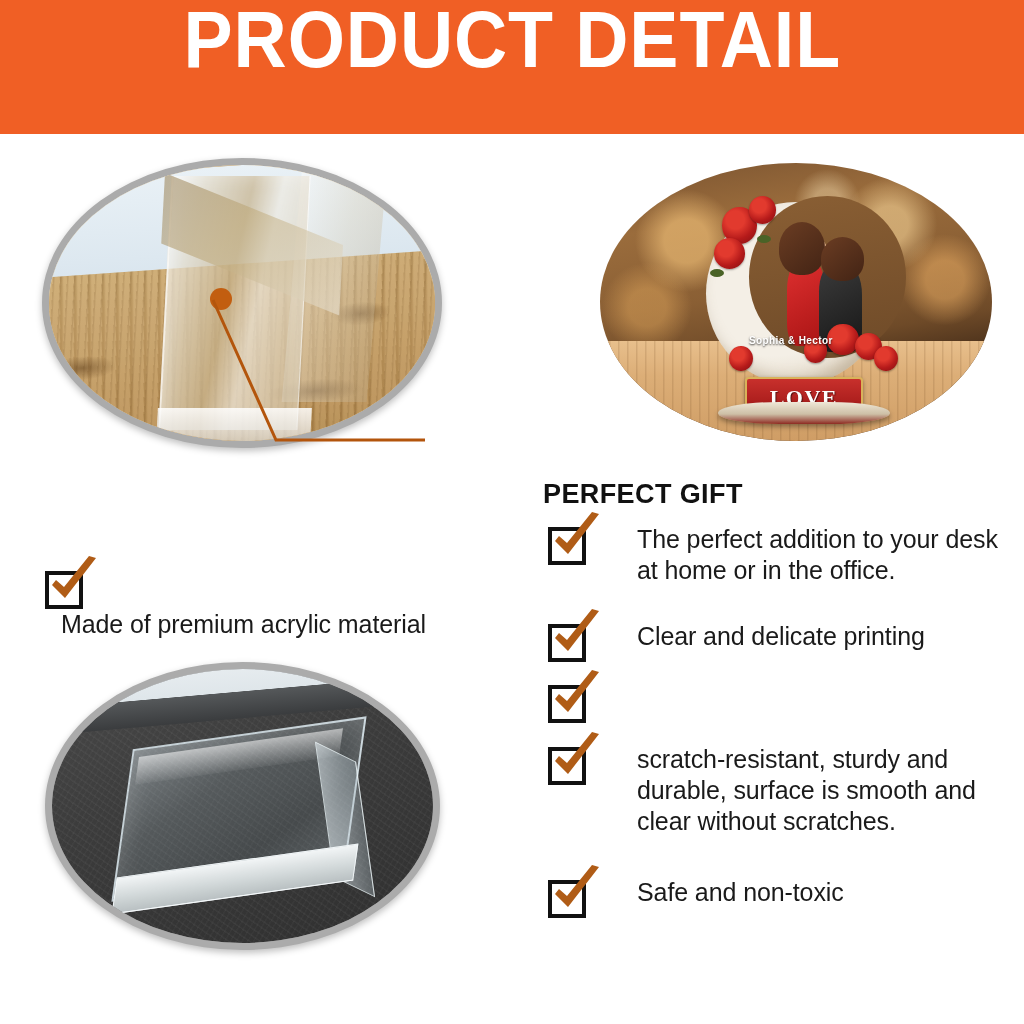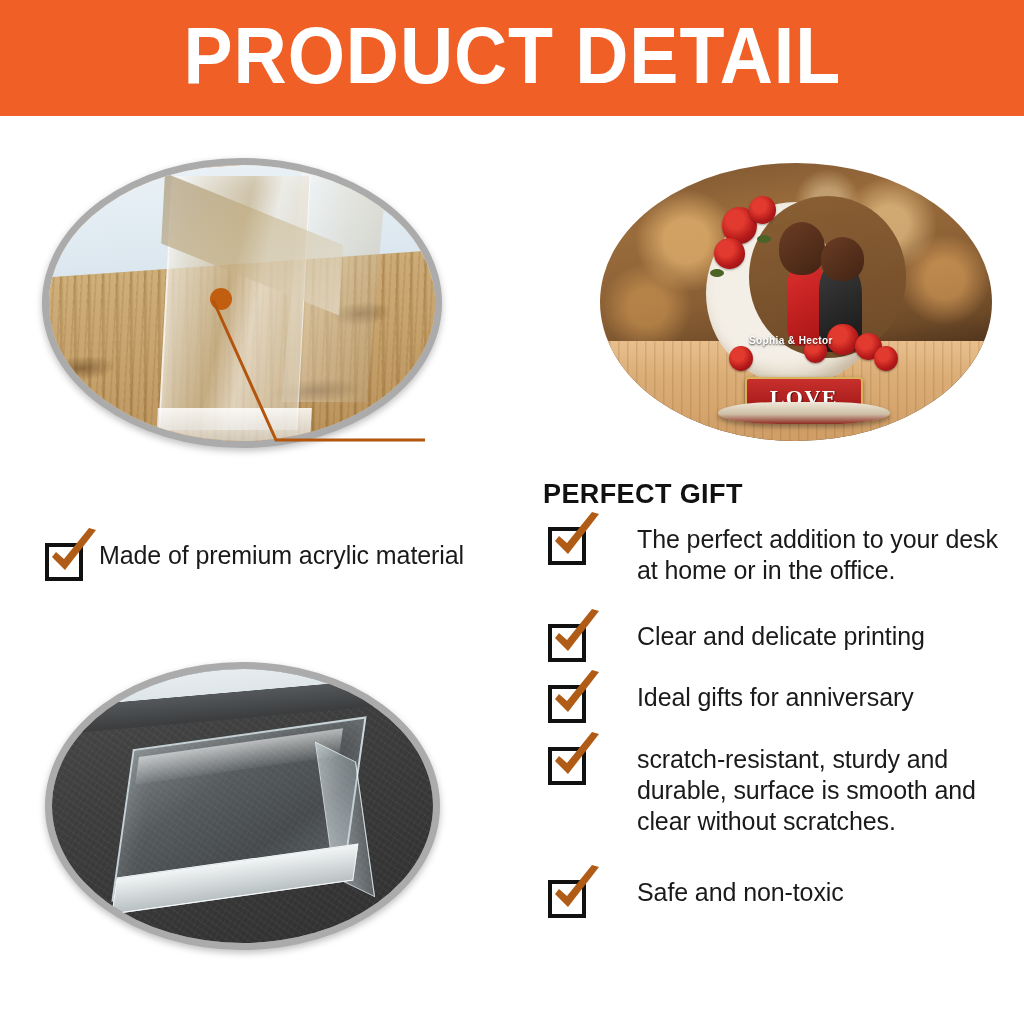--- a/index.html
+++ b/index.html
@@ -18,24 +18,24 @@
     width: 1024px;
     height: 1024px;
     background: #ffffff;
   }
 
   
   .banner {
     position: absolute;
     left: 0; top: 0;
     width: 1024px;
-    height: 116px;
+    height: 134px;
     background: #F05F25;
     display: flex;
-    align-items: center;
+    align-items: flex-start;
     justify-content: center;
   }
   .banner-title {
     color: #ffffff;
     font-family: "Liberation Sans Narrow", "Liberation Sans", sans-serif;
     font-weight: bold;
     font-size: 80px;
     line-height: 80px;
     letter-spacing: 1px;
     transform: scaleX(0.92);
@@ -377,21 +377,21 @@
   .feature-text {
     margin-left: 16px;
     font-family: "Liberation Sans", sans-serif;
     font-size: 25px;
     line-height: 31px;
     color: #1a1a1a;
     letter-spacing: -0.1px;
   }
   .feature-text.narrow { max-width: 420px; }
 
-  #feat-acrylic-0 { left: 45px; top: 540px; }
+  #feat-acrylic-0 { left: 45px; top: 568px; flex-direction: column; }
 
   #gift-list { position: absolute; left: 548px; top: 524px; width: 470px; }
   #gift-list .feature-row { position: relative; left: 0; gap: 35px; }
   #gift-list .gap-0 { top: 0px; }
   #gift-list .gap-1 { top: 35px; }
   #gift-list .gap-2 { top: 55px; }
   #gift-list .gap-3 { top: 76px; }
   #gift-list .gap-4 { top: 116px; }
 </style>
 </head>
@@ -501,21 +501,20 @@
       </span>
       <span class="feature-text">Clear and delicate printing</span>
     </div>
 
     <div class="feature-row gap-2">
       <span class="checkbox">
         <svg class="tick" viewBox="0 0 56 52">
           <path d="M8 29 L21 42 L52 2 L45 0 L20 31 L12 24 Z" fill="#B05C16"></path>
         </svg>
       </span>
-      <span class="feature-text">Ideal gifts for anniversary</span>
     </div>
 
     <div class="feature-row gap-3">
       <span class="checkbox">
         <svg class="tick" viewBox="0 0 56 52">
           <path d="M8 29 L21 42 L52 2 L45 0 L20 31 L12 24 Z" fill="#B05C16"></path>
         </svg>
       </span>
       <span class="feature-text narrow">scratch-resistant, sturdy and durable, surface is smooth and clear without scratches.</span>
     </div>

